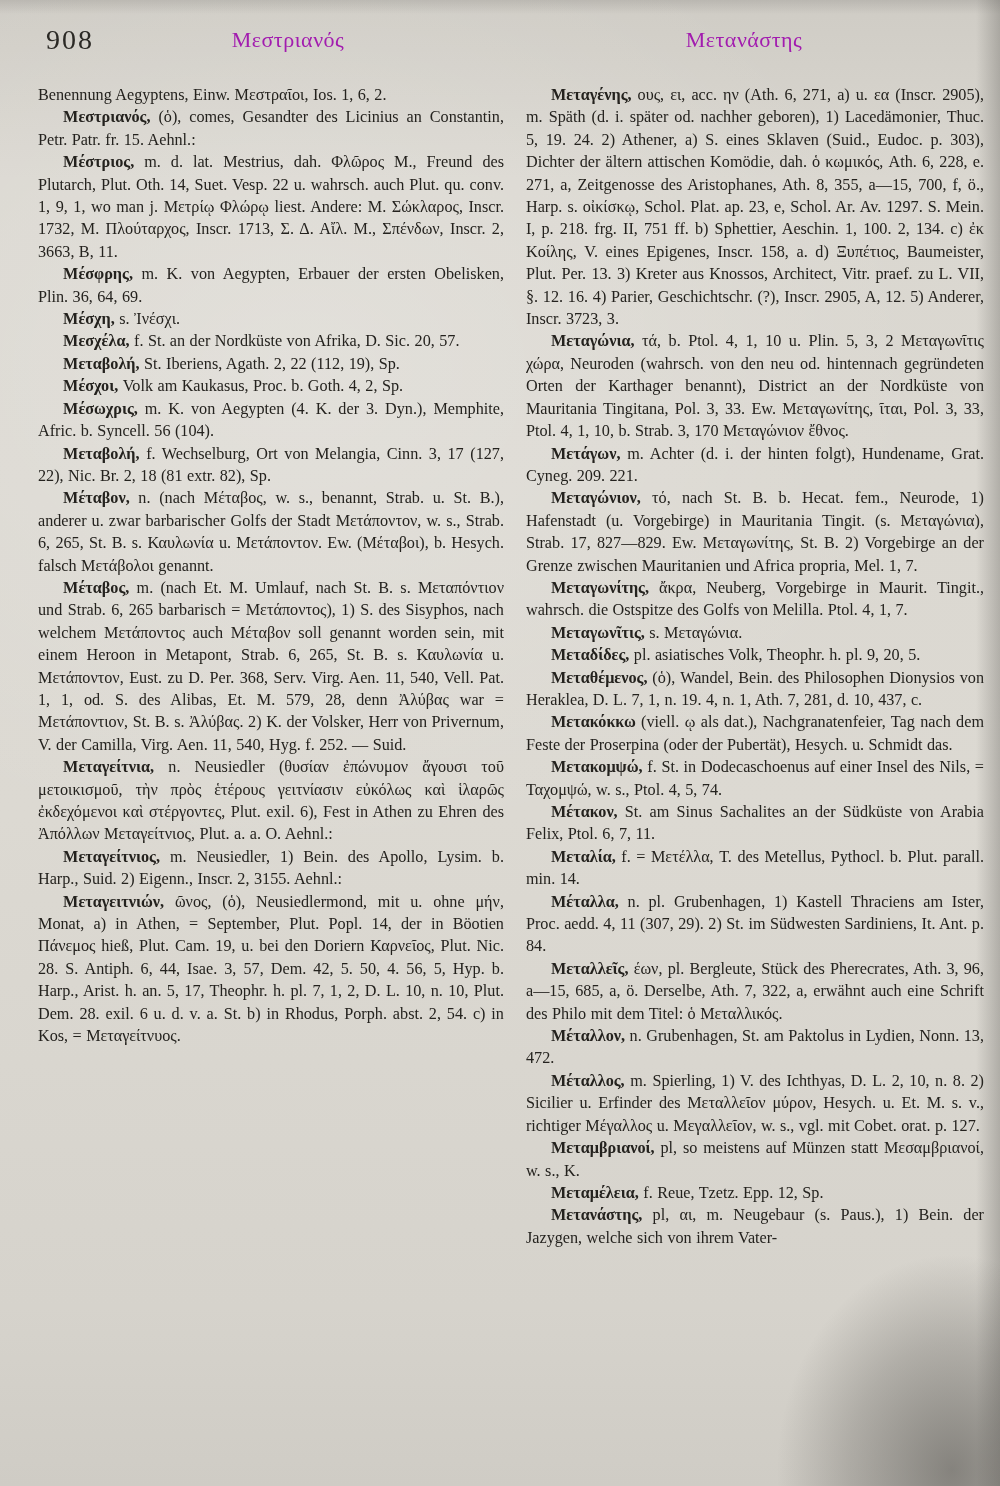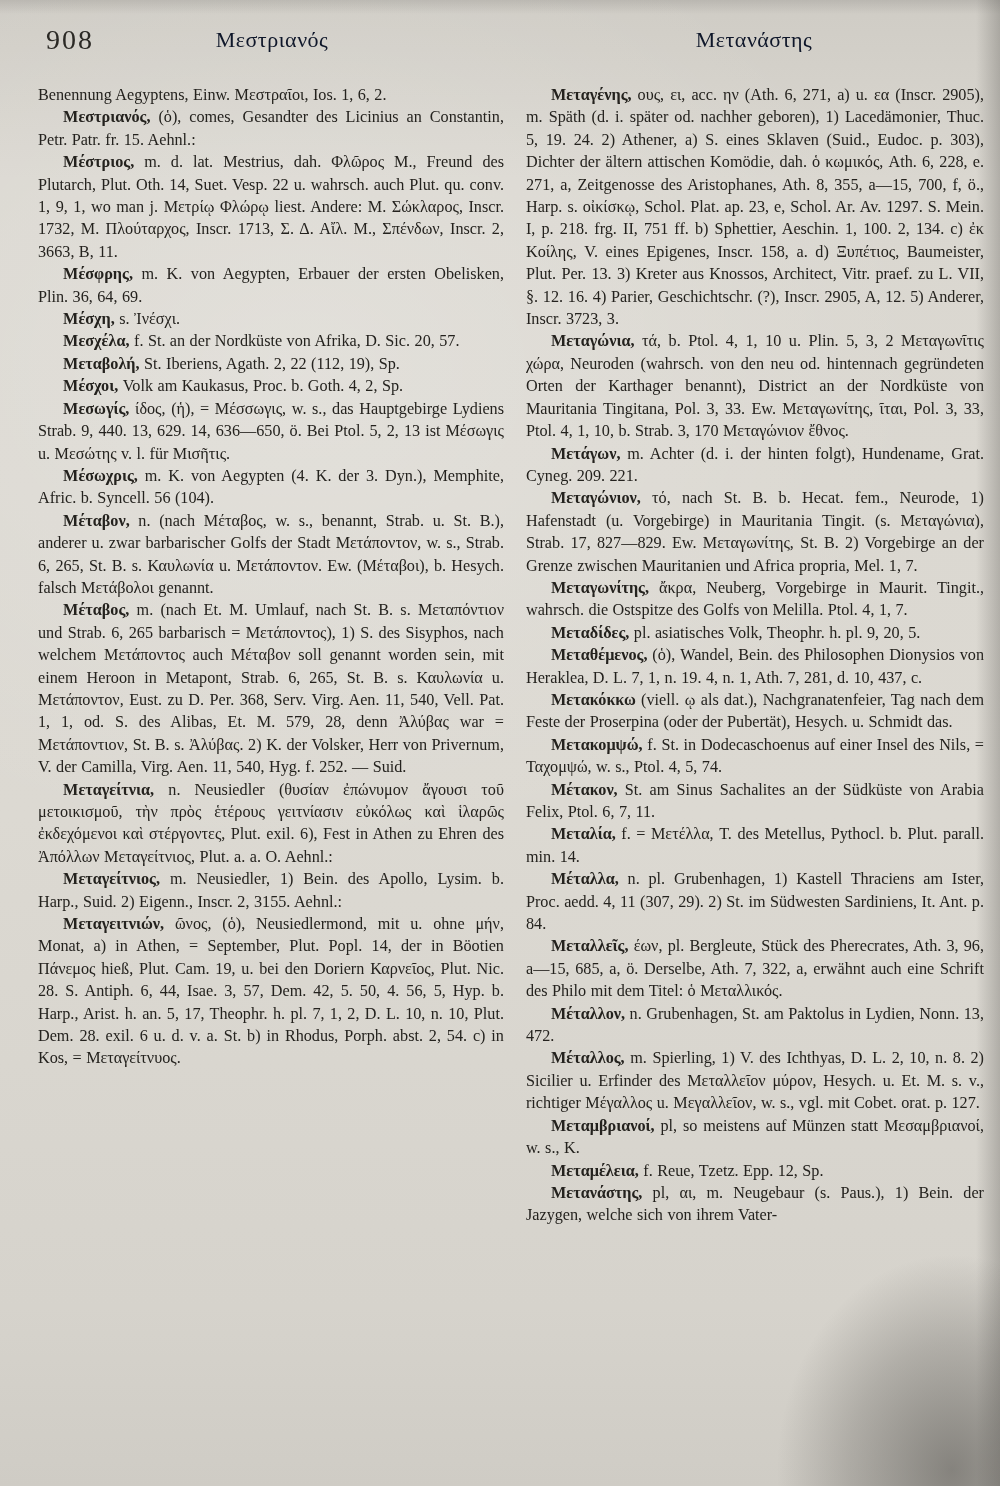--- a/index.html
+++ b/index.html
@@ -29,26 +29,27 @@
     background: linear-gradient(to bottom, rgba(90,88,84,0.18), rgba(90,88,84,0));
     pointer-events: none;
   }
   .header { position: absolute; top: 24px; left: 0; width: 826px; height: 40px; }
   .pageno {
     position: absolute; left: 46px; top: 0;
     font-size: 28px; letter-spacing: 2px; color: #2b2925;
   }
   .running-head {
     position: absolute; top: 3px;
-    font-size: 22px; letter-spacing: 0.5px; color: #0f172a;
+    font-size: 22px; letter-spacing: 0.5px; color: #a21caf;
     transform: translateX(-50%);
     white-space: nowrap;
+    margin-left: 16px;
   }
   .running-head.left  { left: 272px; }
-  .running-head.right { left: 754px; }
+  .running-head.right { left: 728px; }
   .columns {
     position: absolute; top: 84px; left: 38px;
     width: 946px; height: 1392px;
     display: flex; gap: 22px;
     overflow: hidden;
   }
   .col { overflow: hidden; }
   .col.left  { width: 470px; }
   .col.right { width: 462px; }
   p.entry {
@@ -75,34 +76,35 @@
   <div class="columns">
     <div class="col left" id="col-left">
         <p class="entry noindent"><span>Benennung Aegyptens, Einw. Μεστραῖοι, Ios. 1, 6, 2.</span></p>
         <p class="entry"><b class="headword">Μεστριανός,</b><span> (ὁ), comes, Gesandter des Licinius an Constantin, Petr. Patr. fr. 15. Aehnl.:</span></p>
         <p class="entry"><b class="headword">Μέστριος,</b><span> m. d. lat. Mestrius, dah. Φλῶρος Μ., Freund des Plutarch, Plut. Oth. 14, Suet. Vesp. 22 u. wahrsch. auch Plut. qu. conv. 1, 9, 1, wo man j. Μετρίῳ Φλώρῳ liest. Andere: Μ. Σώκλαρος, Inscr. 1732, Μ. Πλούταρχος, Inscr. 1713, Σ. Δ. Αἴλ. Μ., Σπένδων, Inscr. 2, 3663, B, 11.</span></p>
         <p class="entry"><b class="headword">Μέσφρης,</b><span> m. K. von Aegypten, Erbauer der ersten Obelisken, Plin. 36, 64, 69.</span></p>
         <p class="entry"><b class="headword">Μέσχη,</b><span> s. Ἰνέσχι.</span></p>
         <p class="entry"><b class="headword">Μεσχέλα,</b><span> f. St. an der Nordküste von Afrika, D. Sic. 20, 57.</span></p>
         <p class="entry"><b class="headword">Μεταβολή,</b><span> St. Iberiens, Agath. 2, 22 (112, 19), Sp.</span></p>
         <p class="entry"><b class="headword">Μέσχοι,</b><span> Volk am Kaukasus, Proc. b. Goth. 4, 2, Sp.</span></p>
-        <p class="entry"><b class="headword">Μεσωγίς,</b><span> ίδος, (ἡ), = Μέσσωγις, w. s., das Hauptgebirge Lydiens Strab. 9, 440. 13, 629. 14, 636—650, ö. Bei Ptol. 5, 2, 13 ist Μέσωγις u. Μεσώτης v. l. für Μισῆτις.</span></p>
         <p class="entry"><b class="headword">Μέσωχρις,</b><span> m. K. von Aegypten (4. K. der 3. Dyn.), Memphite, Afric. b. Syncell. 56 (104).</span></p>
+        <p class="entry"><b class="headword">Μεταβολή,</b><span> f. Wechselburg, Ort von Melangia, Cinn. 3, 17 (127, 22), Nic. Br. 2, 18 (81 extr. 82), Sp.</span></p>
         <p class="entry"><b class="headword">Μέταβον,</b><span> n. (nach Μέταβος, w. s., benannt, Strab. u. St. B.), anderer u. zwar barbarischer Golfs der Stadt Μετάποντον, w. s., Strab. 6, 265, St. B. s. Καυλωνία u. Μετάποντον. Ew. (Μέταβοι), b. Hesych. falsch Μετάβολοι genannt.</span></p>
         <p class="entry"><b class="headword">Μέταβος,</b><span> m. (nach Et. M. Umlauf, nach St. B. s. Μεταπόντιον und Strab. 6, 265 barbarisch = Μετάποντος), 1) S. des Sisyphos, nach welchem Μετάποντος auch Μέταβον soll genannt worden sein, mit einem Heroon in Metapont, Strab. 6, 265, St. B. s. Καυλωνία u. Μετάποντον, Eust. zu D. Per. 368, Serv. Virg. Aen. 11, 540, Vell. Pat. 1, 1, od. S. des Alibas, Et. M. 579, 28, denn Ἀλύβας war = Μετάποντιον, St. B. s. Ἀλύβας. 2) K. der Volsker, Herr von Privernum, V. der Camilla, Virg. Aen. 11, 540, Hyg. f. 252. — Suid.</span></p>
         <p class="entry"><b class="headword">Μεταγείτνια,</b><span> n. Neusiedler (θυσίαν ἐπώνυμον ἄγουσι τοῦ μετοικισμοῦ, τὴν πρὸς ἑτέρους γειτνίασιν εὐκόλως καὶ ἱλαρῶς ἐκδεχόμενοι καὶ στέργοντες, Plut. exil. 6), Fest in Athen zu Ehren des Ἀπόλλων Μεταγείτνιος, Plut. a. a. O. Aehnl.:</span></p>
         <p class="entry"><b class="headword">Μεταγείτνιος,</b><span> m. Neusiedler, 1) Bein. des Apollo, Lysim. b. Harp., Suid. 2) Eigenn., Inscr. 2, 3155. Aehnl.:</span></p>
         <p class="entry"><b class="headword">Μεταγειτνιών,</b><span> ῶνος, (ὁ), Neusiedlermond, mit u. ohne μήν, Monat, a) in Athen, = September, Plut. Popl. 14, der in Böotien Πάνεμος hieß, Plut. Cam. 19, u. bei den Doriern Καρνεῖος, Plut. Nic. 28. S. Antiph. 6, 44, Isae. 3, 57, Dem. 42, 5. 50, 4. 56, 5, Hyp. b. Harp., Arist. h. an. 5, 17, Theophr. h. pl. 7, 1, 2, D. L. 10, n. 10, Plut. Dem. 28. exil. 6 u. d. v. a. St. b) in Rhodus, Porph. abst. 2, 54. c) in Kos, = Μεταγείτνυος.</span></p>
       </div>
     <div class="col right" id="col-right">
         <p class="entry"><b class="headword">Μεταγένης,</b><span> ους, ει, acc. ην (Ath. 6, 271, a) u. εα (Inscr. 2905), m. Späth (d. i. später od. nachher geboren), 1) Lacedämonier, Thuc. 5, 19. 24. 2) Athener, a) S. eines Sklaven (Suid., Eudoc. p. 303), Dichter der ältern attischen Komödie, dah. ὁ κωμικός, Ath. 6, 228, e. 271, a, Zeitgenosse des Aristophanes, Ath. 8, 355, a—15, 700, f, ö., Harp. s. οἰκίσκῳ, Schol. Plat. ap. 23, e, Schol. Ar. Av. 1297. S. Mein. I, p. 218. frg. II, 751 ff. b) Sphettier, Aeschin. 1, 100. 2, 134. c) ἐκ Κοίλης, V. eines Epigenes, Inscr. 158, a. d) Ξυπέτιος, Baumeister, Plut. Per. 13. 3) Kreter aus Knossos, Architect, Vitr. praef. zu L. VII, §. 12. 16. 4) Parier, Geschichtschr. (?), Inscr. 2905, A, 12. 5) Anderer, Inscr. 3723, 3.</span></p>
         <p class="entry"><b class="headword">Μεταγώνια,</b><span> τά, b. Ptol. 4, 1, 10 u. Plin. 5, 3, 2 Μεταγωνῖτις χώρα, Neuroden (wahrsch. von den neu od. hintennach gegründeten Orten der Karthager benannt), District an der Nordküste von Mauritania Tingitana, Pol. 3, 33. Ew. Μεταγωνίτης, ῖται, Pol. 3, 33, Ptol. 4, 1, 10, b. Strab. 3, 170 Μεταγώνιον ἔθνος.</span></p>
         <p class="entry"><b class="headword">Μετάγων,</b><span> m. Achter (d. i. der hinten folgt), Hundename, Grat. Cyneg. 209. 221.</span></p>
         <p class="entry"><b class="headword">Μεταγώνιον,</b><span> τό, nach St. B. b. Hecat. fem., Neurode, 1) Hafenstadt (u. Vorgebirge) in Mauritania Tingit. (s. Μεταγώνια), Strab. 17, 827—829. Ew. Μεταγωνίτης, St. B. 2) Vorgebirge an der Grenze zwischen Mauritanien und Africa propria, Mel. 1, 7.</span></p>
         <p class="entry"><b class="headword">Μεταγωνίτης,</b><span> ἄκρα, Neuberg, Vorgebirge in Maurit. Tingit., wahrsch. die Ostspitze des Golfs von Melilla. Ptol. 4, 1, 7.</span></p>
+        <p class="entry"><b class="headword">Μεταγωνῖτις,</b><span> s. Μεταγώνια.</span></p>
         <p class="entry"><b class="headword">Μεταδίδες,</b><span> pl. asiatisches Volk, Theophr. h. pl. 9, 20, 5.</span></p>
         <p class="entry"><b class="headword">Μεταθέμενος,</b><span> (ὁ), Wandel, Bein. des Philosophen Dionysios von Heraklea, D. L. 7, 1, n. 19. 4, n. 1, Ath. 7, 281, d. 10, 437, c.</span></p>
         <p class="entry"><b class="headword">Μετακόκκω</b><span> (viell. ῳ als dat.), Nachgranatenfeier, Tag nach dem Feste der Proserpina (oder der Pubertät), Hesych. u. Schmidt das.</span></p>
         <p class="entry"><b class="headword">Μετακομψώ,</b><span> f. St. in Dodecaschoenus auf einer Insel des Nils, = Ταχομψώ, w. s., Ptol. 4, 5, 74.</span></p>
         <p class="entry"><b class="headword">Μέτακον,</b><span> St. am Sinus Sachalites an der Südküste von Arabia Felix, Ptol. 6, 7, 11.</span></p>
         <p class="entry"><b class="headword">Μεταλία,</b><span> f. = Μετέλλα, T. des Metellus, Pythocl. b. Plut. parall. min. 14.</span></p>
         <p class="entry"><b class="headword">Μέταλλα,</b><span> n. pl. Grubenhagen, 1) Kastell Thraciens am Ister, Proc. aedd. 4, 11 (307, 29). 2) St. im Südwesten Sardiniens, It. Ant. p. 84.</span></p>
         <p class="entry"><b class="headword">Μεταλλεῖς,</b><span> έων, pl. Bergleute, Stück des Pherecrates, Ath. 3, 96, a—15, 685, a, ö. Derselbe, Ath. 7, 322, a, erwähnt auch eine Schrift des Philo mit dem Titel: ὁ Μεταλλικός.</span></p>
         <p class="entry"><b class="headword">Μέταλλον,</b><span> n. Grubenhagen, St. am Paktolus in Lydien, Nonn. 13, 472.</span></p>
         <p class="entry"><b class="headword">Μέταλλος,</b><span> m. Spierling, 1) V. des Ichthyas, D. L. 2, 10, n. 8. 2) Sicilier u. Erfinder des Μεταλλεῖον μύρον, Hesych. u. Et. M. s. v., richtiger Μέγαλλος u. Μεγαλλεῖον, w. s., vgl. mit Cobet. orat. p. 127.</span></p>

